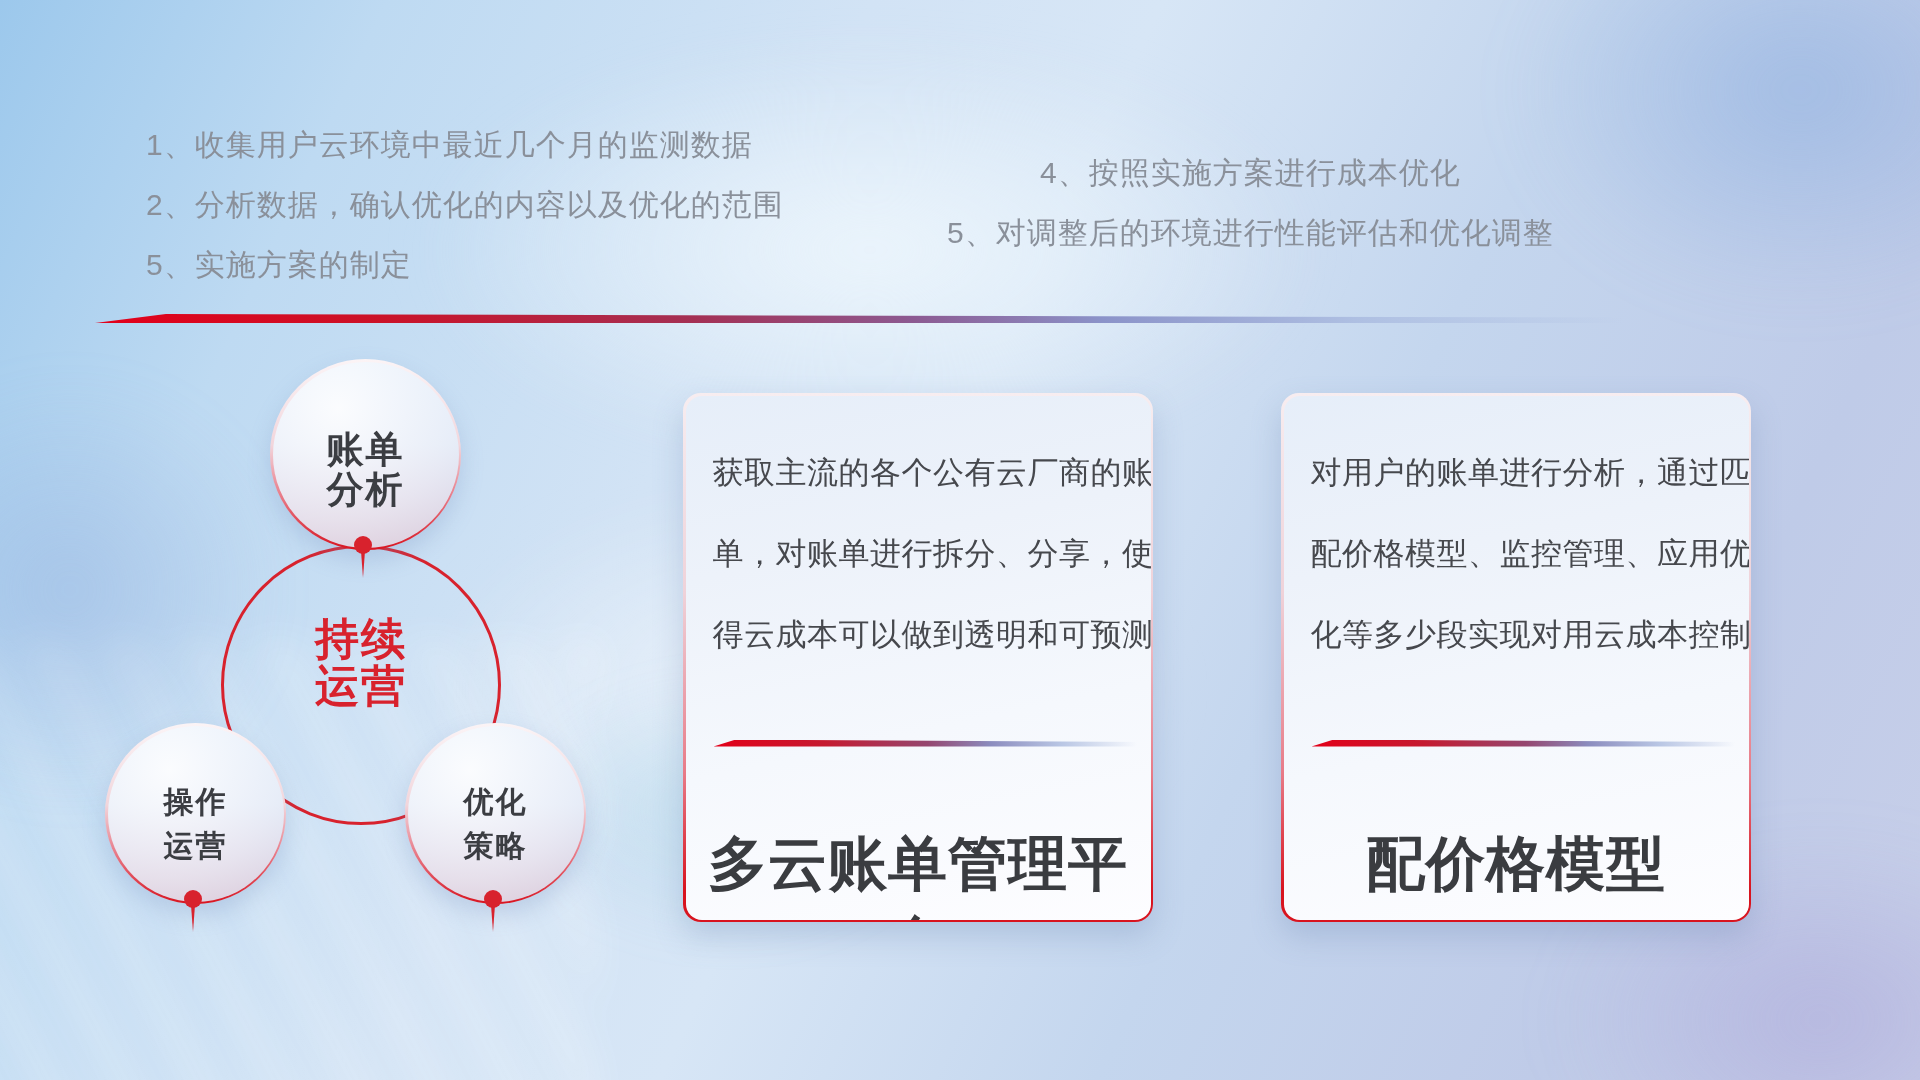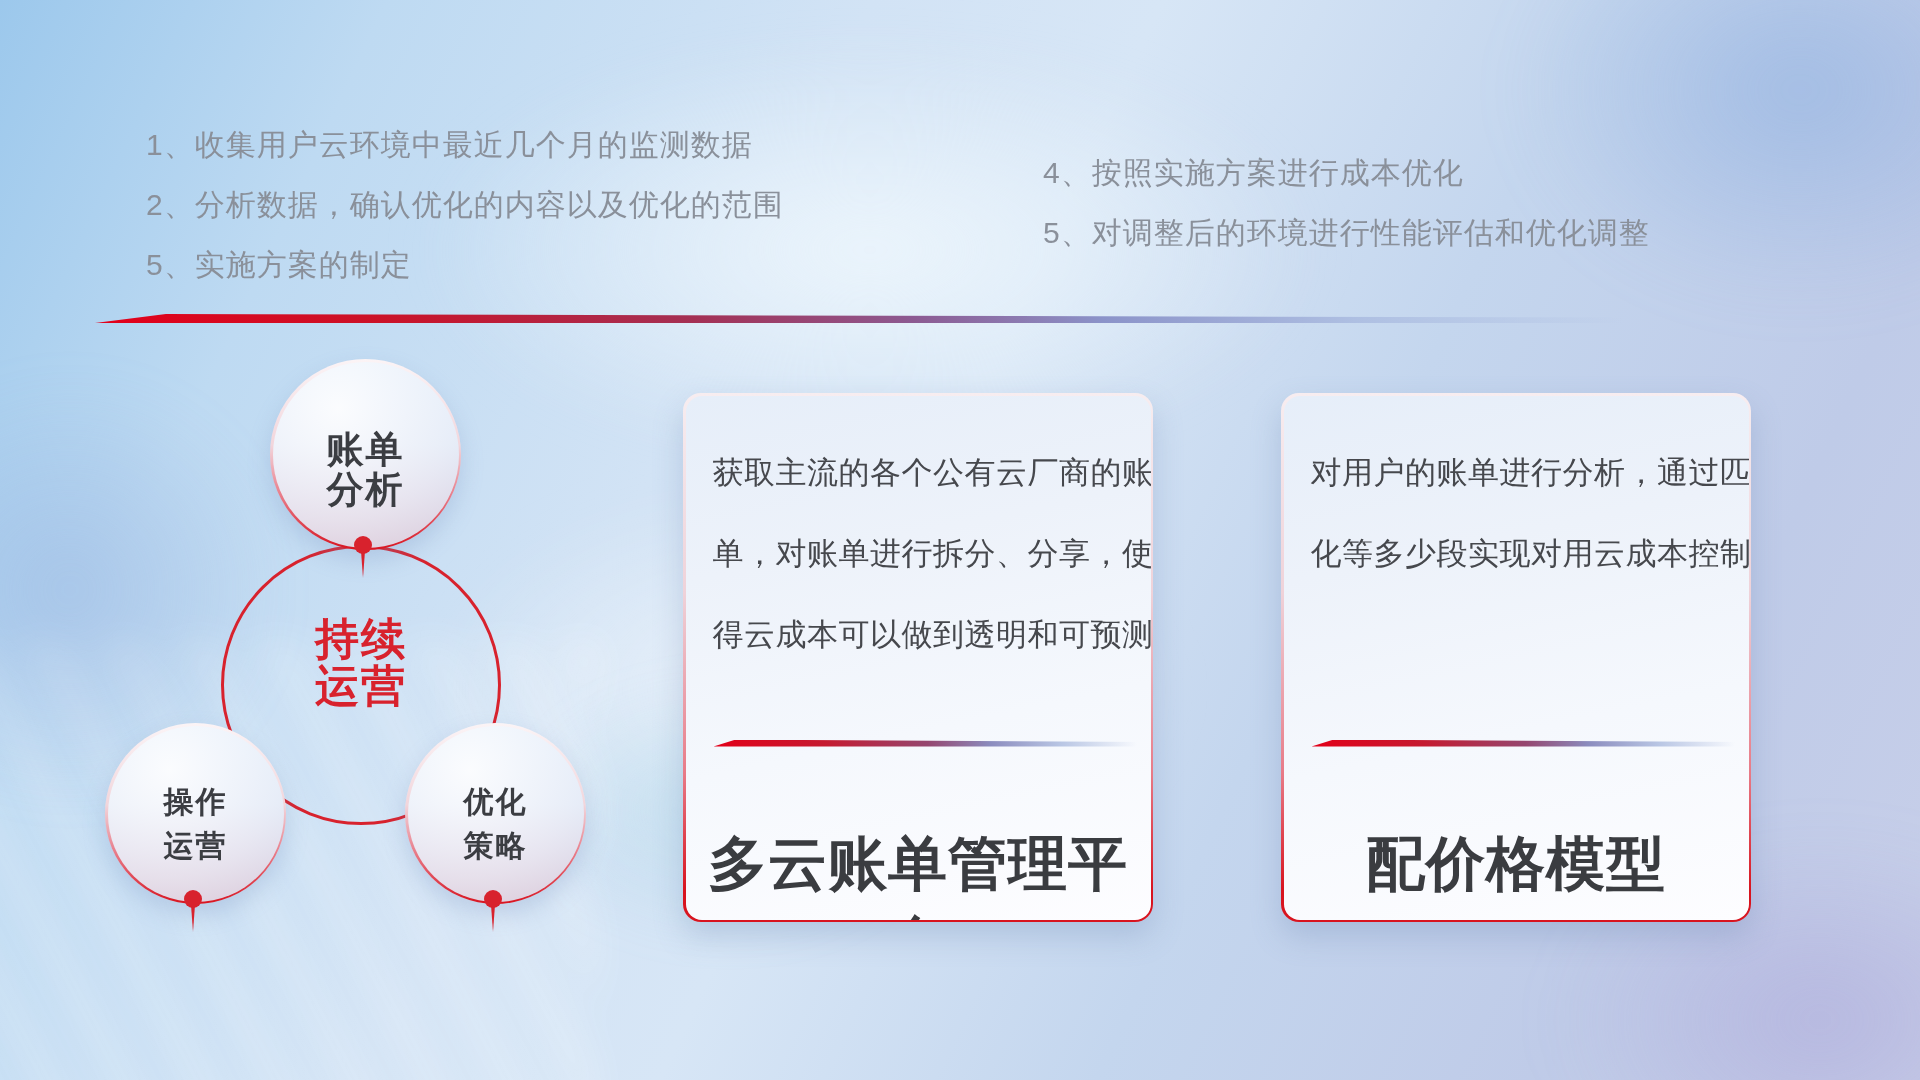--- a/index.html
+++ b/index.html
@@ -21,21 +21,21 @@
   .glow.g5{left:1560px;top:840px;width:520px;height:360px;border-radius:50%;
     background:radial-gradient(ellipse at center,rgba(160,150,210,0.40),rgba(160,150,210,0) 72%);filter:blur(30px);}
   .glow.g6{left:-160px;bottom:-120px;width:760px;height:560px;
     background:repeating-linear-gradient(62deg,rgba(255,255,255,0) 0px,rgba(255,255,255,0.30) 34px,rgba(255,255,255,0) 68px);
     filter:blur(16px);opacity:.85;}
   .glow.g7{left:-140px;top:380px;width:420px;height:420px;border-radius:50%;
     background:radial-gradient(ellipse at center,rgba(140,170,220,0.40),rgba(140,170,220,0) 70%);filter:blur(26px);}
 
   
   .steps-left{position:absolute;left:146px;top:115px;}
-  .steps-right{position:absolute;left:1043px;top:143px;}
+  .steps-right{position:absolute;left:947px;top:143px;text-align:center;}
   .step{font-size:30px;line-height:60px;color:#8a909a;letter-spacing:1px;white-space:nowrap;}
 
   
   .main-divider{
     position:absolute;left:95px;top:314px;width:1575px;height:9px;
     background:linear-gradient(90deg,#e2001a 0%,#cb1228 18%,#a43054 38%,#8c5a92 52%,#8b93c9 64%,#aebfe2 80%,rgba(190,205,232,0) 97%);
     clip-path:polygon(0% 100%,4.5% 0%,100% 40%,100% 100%);
   }
 
   
@@ -166,20 +166,21 @@
       </div>
       <div class="card-divider"></div>
       <div class="card-title">多云账单管理平台</div>
     </div>
   </div>
 
   <div class="card card-1">
     <div class="card-inner">
       <div class="card-body">
         <div class="bline">对用户的账单进行分析，通过匹</div>
+        <div class="bline">配价格模型、监控管理、应用优</div>
         <div class="bline">化等多少段实现对用云成本控制</div>
       </div>
       <div class="card-divider"></div>
       <div class="card-title">配价格模型</div>
     </div>
   </div>
 
 </div>
 
 </body></html>

